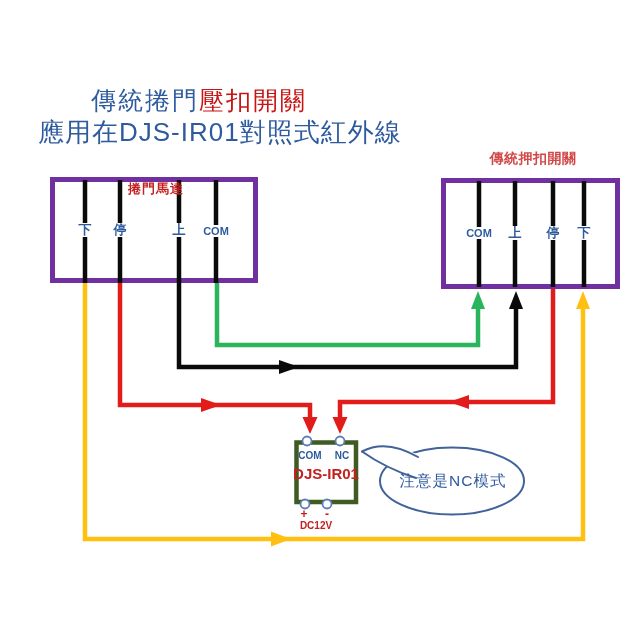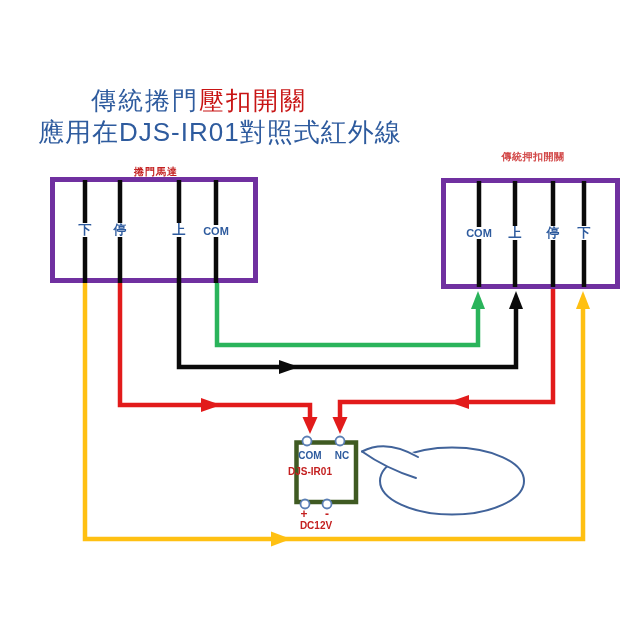--- a/index.html
+++ b/index.html
@@ -85,33 +85,34 @@
 
     <ellipse class="bubble" cx="446" cy="481" rx="72" ry="33.5"></ellipse>
     <path class="bubble-fill" d="M412 455 C 385 442 368 444 354 452 C 368 461 390 472 414 480 Z"></path>
     <path class="bubble-line" d="M412 457 C 388 443 370 444 356 451.5"></path>
     <path class="bubble-line" d="M356 451.5 C 368 460 388 471 410 478"></path>
   </svg>
 
   <div class="lbl title1"><span class="blue">傳統捲門</span><span class="red" style="color:#C81414">壓扣開關</span></div>
   <div class="lbl title2">應用在DJS-IR01對照式紅外線</div>
 
-  <div class="lbl ctr boxlbl red" style="left:150px;top:166px;font-size:10px;letter-spacing:1px;font-family:Liberation Serif, serif;">捲門馬達</div>
+  <div class="lbl ctr boxlbl red" style="left:150px;top:182px;font-size:13px;letter-spacing:1px;font-family:Liberation Serif, serif;">捲門馬達</div>
   <div class="lbl ctr tlabel" style="left:79px;top:223px;">下</div>
   <div class="lbl ctr tlabel" style="left:114px;top:223px;">停</div>
   <div class="lbl ctr tlabel" style="left:173px;top:223px;">上</div>
   <div class="lbl ctr tlabel sm" style="left:210px;top:225px;">COM</div>
 
-  <div class="lbl ctr boxlbl" style="left:527px;top:151px;font-size:10px;color:#D24848;letter-spacing:0.5px;">傳統押扣開關</div>
+  <div class="lbl ctr boxlbl" style="left:527px;top:151px;font-size:14px;color:#D24848;letter-spacing:0.5px;">傳統押扣開關</div>
   <div class="lbl ctr tlabel sm" style="left:473px;top:227px;">COM</div>
   <div class="lbl ctr tlabel" style="left:509px;top:226px;">上</div>
   <div class="lbl ctr tlabel" style="left:547px;top:226px;">停</div>
   <div class="lbl ctr tlabel" style="left:578px;top:226px;">下</div>
 
   <div class="lbl ctr sensor-t" style="left:304px;top:450px;">COM</div>
   <div class="lbl ctr sensor-t" style="left:336px;top:450px;">NC</div>
-  <div class="lbl ctr sensor-r" style="left:304px;top:466px;font-size:10px;">DJS-IR01</div>
+  <div class="lbl ctr sensor-r" style="left:320px;top:466px;font-size:15px;">DJS-IR01</div>
   <div class="lbl ctr sensor-r" style="left:298px;top:508px;font-size:12px;">+</div>
   <div class="lbl ctr sensor-r" style="left:321px;top:508px;font-size:12px;">-</div>
   <div class="lbl ctr sensor-r" style="left:310px;top:520px;font-size:10px;text-align:center;">DC12V</div>
 
+  <div class="lbl ctr callout-text" style="left:447px;top:472px;">注意是NC模式</div>
 
 </div>
 
 </body></html>

